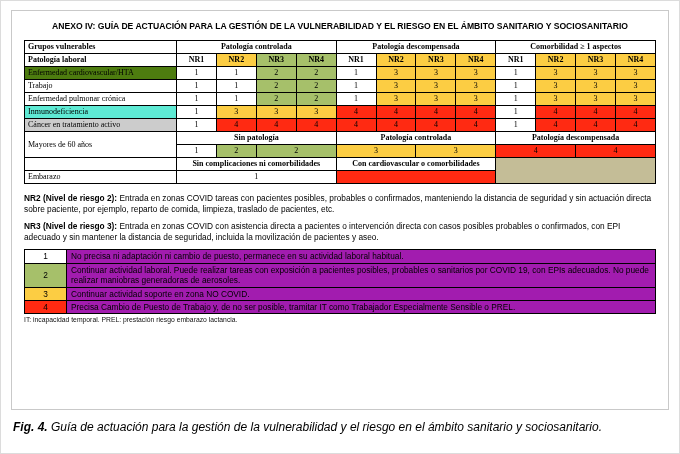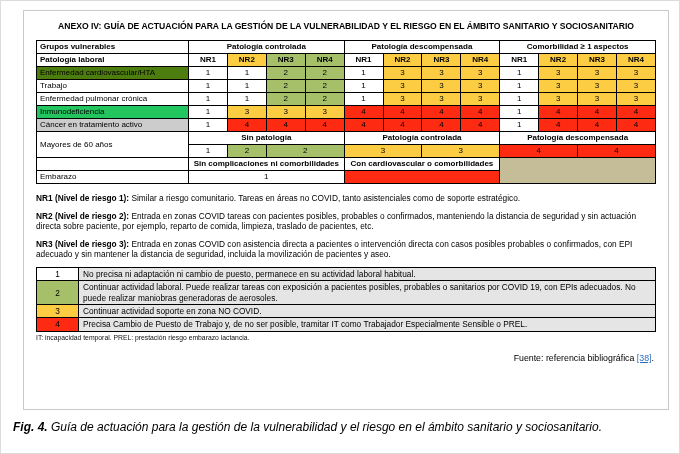--- a/index.html
+++ b/index.html
@@ -13,41 +13,40 @@
     width:680px; height:454px;
     border:1px solid #dcdcdc;
     padding:9px 10px 0 10px;
     overflow:hidden;
     background:#fff;
   }
   .figure-box {
     border:1px solid #c9c9c9;
     padding:8px 12px 6px 12px;
     min-height:400px;
-    margin-left:12px;
   }
   .title {
     font-size:8.6px; font-weight:bold; text-align:center;
     margin:2px 0 9px 0;
   }
-  table.matrix { width:100%; border-collapse:collapse; table-layout:fixed; }
+  table.matrix { width:100%; border-collapse:collapse; table-layout:fixed;font-family:Liberation Serif, serif; }
   table.matrix td {
     border:1px solid #000;
     font-size:8px; text-align:center; vertical-align:middle;
     padding:1px 2px; height:13px; line-height:1.15;
     background:#fff;
   }
   table.matrix td.lbl { text-align:left; padding-left:3px; }
   .b { font-weight:bold; }
   .defs { margin-top:9px; }
   p.def { font-size:8.3px; line-height:1.28; margin:0 0 7px 0; }
   table.legend { width:100%; border-collapse:collapse; margin-top:4px; }
   table.legend td {
     border:1px solid #000; font-size:8.3px;
-    padding:1px 4px; line-height:1.25; background:#e5e5e5;
+    padding:1px 4px; line-height:1.25; background:#a21caf;
   }
   table.legend td.lcode { width:42px; text-align:center; vertical-align:middle; }
   .footnote { font-size:6.8px; margin-top:2px; color:#111; }
   .source { font-size:8.8px; text-align:right; margin-top:12px; padding-right:2px; }
   a.ref { color:#2e6fc2; text-decoration:underline; cursor:pointer; }
   .caption { font-size:12px; margin-top:10px; padding-left:2px;font-style:italic; }
 </style>
 </head>
 <body>
 
@@ -132,21 +131,21 @@
             <td style="background:#ffffff">1</td>
             <td style="background:#fccd43">3</td>
             <td style="background:#fccd43">3</td>
             <td style="background:#fccd43">3</td>
             <td style="background:#ffffff">1</td>
             <td style="background:#fccd43">3</td>
             <td style="background:#fccd43">3</td>
             <td style="background:#fccd43">3</td>
           </tr>
           <tr>
-            <td class="lbl" style="background:#22c55e">Inmunodeficiencia</td>
+            <td class="lbl" style="background:#5eead4">Inmunodeficiencia</td>
             <td style="background:#ffffff">1</td>
             <td style="background:#fccd43">3</td>
             <td style="background:#fccd43">3</td>
             <td style="background:#fccd43">3</td>
             <td style="background:#ff2a12">4</td>
             <td style="background:#ff2a12">4</td>
             <td style="background:#ff2a12">4</td>
             <td style="background:#ff2a12">4</td>
             <td style="background:#ffffff">1</td>
             <td style="background:#ff2a12">4</td>
@@ -191,21 +190,20 @@
           </tr>
           <tr>
             <td class="lbl">Embarazo</td>
             <td colspan="4">1</td>
             <td colspan="4" style="background:#ff2a12"></td>
           </tr>
         </tbody>
       </table>
 
     <div class="defs" id="defs">
-        <p class="def"><span class="b">NR1 (Nivel de riesgo 1):</span> Similar a riesgo comunitario. Tareas en áreas no COVID, tanto asistenciales como de soporte estratégico.</p>
         <p class="def"><span class="b">NR2 (Nivel de riesgo 2):</span> Entrada en zonas COVID tareas con pacientes posibles, probables o confirmados, manteniendo la distancia de seguridad y sin actuación directa sobre paciente, por ejemplo, reparto de comida, limpieza, traslado de pacientes, etc.</p>
         <p class="def"><span class="b">NR3 (Nivel de riesgo 3):</span> Entrada en zonas COVID con asistencia directa a pacientes o intervención directa con casos posibles probables o confirmados, con EPI adecuado y sin mantener la distancia de seguridad, incluida la movilización de pacientes y aseo.</p>
       </div>
 
     <table class="legend" id="legend">
         <colgroup>
           <col style="width:42px">
           <col>
         </colgroup>
         <tbody>
@@ -223,22 +221,19 @@
           </tr>
           <tr>
             <td class="lcode" style="background:#ff2a12">4</td>
             <td class="ltext">Precisa Cambio de Puesto de Trabajo y, de no ser posible, tramitar IT como Trabajador Especialmente Sensible o PREL.</td>
           </tr>
         </tbody>
       </table>
 
     <div class="footnote">IT: incapacidad temporal. PREL: prestación riesgo embarazo lactancia.</div>
 
-    <div class="source">
-      <span>Fuente: referencia bibliográfica </span><a class="ref">[38]</a><span>.</span>
-    </div>
   </div>
 
   <p class="caption">
     <span class="b">Fig. 4.</span>
     <span>Guía de actuación para la gestión de la vulnerabilidad y el riesgo en el ámbito sanitario y sociosanitario.</span>
   </p>
 </div>
 
 </body></html>

